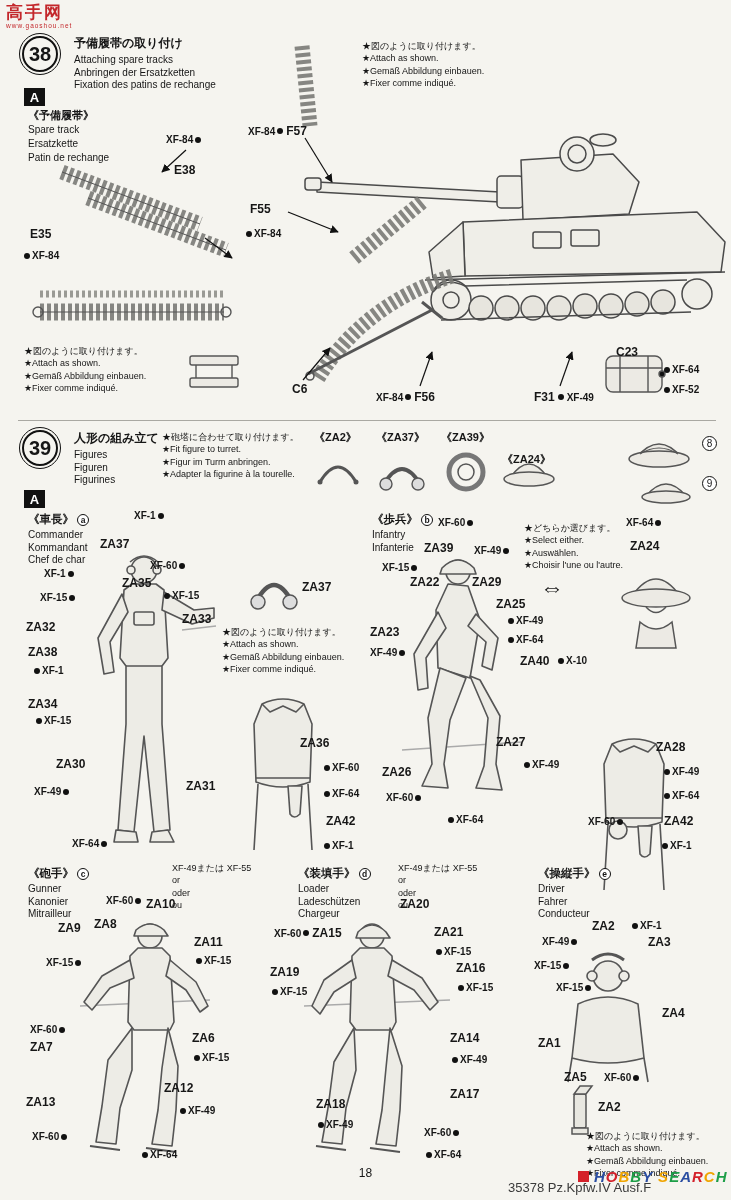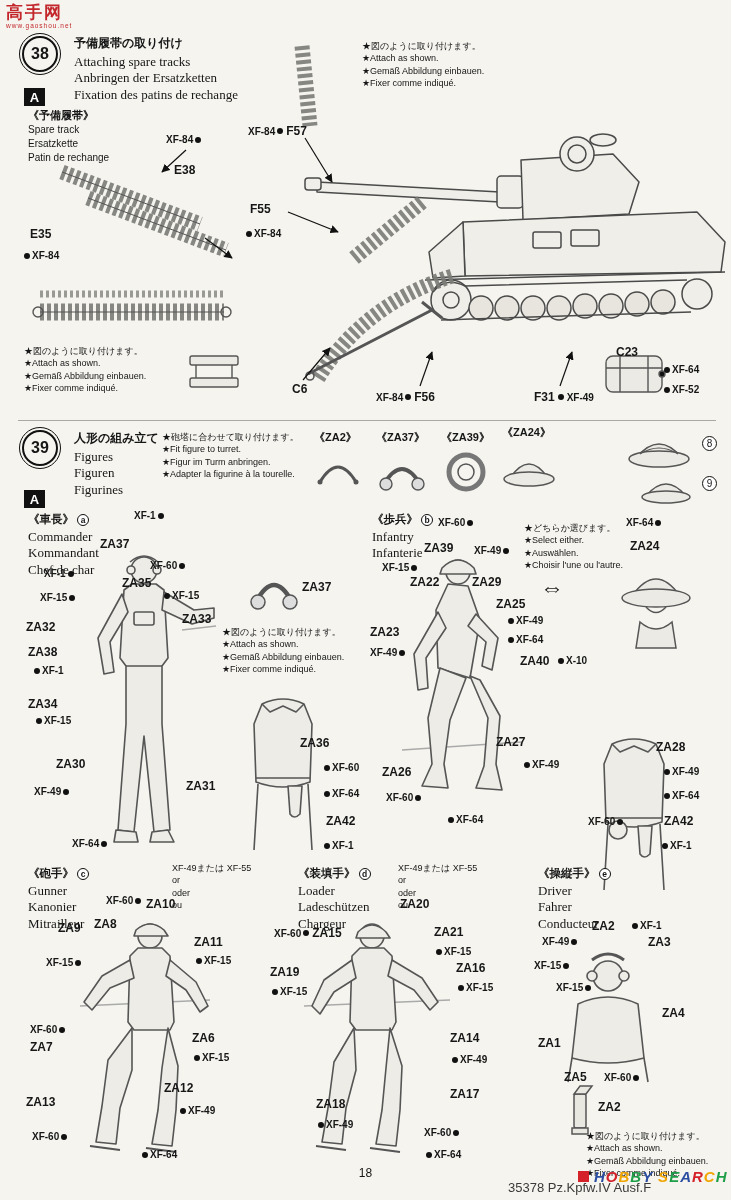--- a/index.html
+++ b/index.html
@@ -6,23 +6,23 @@
   body{margin:0;background:#c9c9c7;font-family:"Liberation Sans",sans-serif;}
   #page{position:relative;width:731px;height:1200px;background:#f5f4ef;color:#161616;overflow:hidden;margin:0 auto;}
   .p{position:absolute;}
   .part{font-weight:700;font-size:12px;white-space:nowrap;}
   .paint{display:inline-flex;align-items:center;gap:2px;font-weight:700;font-size:10px;white-space:nowrap;}
   .dot{width:6px;height:6px;border-radius:50%;background:#111;display:inline-block;flex:none;}
   .combo{display:inline-flex;align-items:center;gap:3px;}
   .note{font-size:9px;line-height:1.38;}
   .note div{white-space:nowrap;}
   .titleblock .ja{font-size:12px;font-weight:700;margin-bottom:2px;white-space:nowrap;}
-  .titleblock .sub,.hgroup .sub{font-size:13px;line-height:1.25;white-space:nowrap;font-family:Liberation Serif, serif;}
+  .titleblock .sub,.hgroup .sub{font-size:10px;line-height:1.25;white-space:nowrap;}
   .hgroup .ja{font-size:11.5px;font-weight:700;margin-bottom:2px;display:flex;align-items:center;gap:3px;white-space:nowrap;}
-  .stepnum{width:36px;height:36px;border:2px solid #111;outline:1.5px solid #111;outline-offset:2.5px;border-radius:50%;display:flex;align-items:center;justify-content:center;font-size:16px;font-weight:700;background:#f5f4ef;}
+  .stepnum{width:36px;height:36px;border:2px solid #111;outline:1.5px solid #111;outline-offset:2.5px;border-radius:50%;display:flex;align-items:center;justify-content:center;font-size:20px;font-weight:700;background:#f5f4ef;}
   .vbox{width:21px;height:18px;background:#111;color:#fff;display:flex;align-items:center;justify-content:center;font-weight:700;font-size:13px;}
   .clet{width:12px;height:12px;border:1px solid #111;border-radius:50%;display:inline-flex;align-items:center;justify-content:center;font-size:8.5px;font-weight:700;flex:none;background:#fff;}
   .badge{width:15px;height:15px;border:1px solid #111;border-radius:50%;display:flex;align-items:center;justify-content:center;font-size:10px;background:#fff;}
   .ptgroup{font-size:11px;font-weight:700;white-space:nowrap;}
   .wm{color:#c3272b;line-height:1;}
   .wm .nm{font-size:17px;font-weight:700;letter-spacing:2px;}
   .wm .url{font-size:6.5px;letter-spacing:1px;margin-top:2px;}
   .selarrow{font-size:24px;font-weight:700;line-height:1;}
   .hobby{font-size:15px;font-weight:700;font-style:italic;letter-spacing:1px;white-space:nowrap;}
   .kit{font-size:13px;color:#3a3a3a;white-space:nowrap;}
@@ -225,21 +225,21 @@
   <div class="p note" style="left:162px;top:431px">
     <div>★砲塔に合わせて取り付けます。</div>
       <div>★Fit figure to turret.</div>
     <div>★Figur im Turm anbringen.</div>
       <div>★Adapter la figurine à la tourelle.</div>
   </div>
 
   <span class="p ptgroup" style="left:314px;top:430px">《ZA2》</span>
   <span class="p ptgroup" style="left:376px;top:430px">《ZA37》</span>
   <span class="p ptgroup" style="left:441px;top:430px">《ZA39》</span>
-  <span class="p ptgroup" style="left:502px;top:425px">《ZA24》</span>
+  <span class="p ptgroup" style="left:502px;top:452px">《ZA24》</span>
 
   <svg class="p" style="left:312px;top:446px" width="52" height="48" viewBox="0 0 52 48">
     <path d="M8,36 Q26,6 44,36" stroke="#555" stroke-width="3" fill="none" stroke-linecap="round"></path>
     <circle cx="8" cy="36" r="2.5" fill="#555"></circle>
       <circle cx="44" cy="36" r="2.5" fill="#555"></circle>
   </svg>
   <svg class="p" style="left:376px;top:446px" width="52" height="48" viewBox="0 0 52 48">
     <path d="M8,38 Q26,8 44,38" stroke="#555" stroke-width="4" fill="none"></path>
     <circle cx="10" cy="38" r="6" fill="#ddd" stroke="#555" stroke-width="1.4"></circle>
     <circle cx="42" cy="38" r="6" fill="#ddd" stroke="#555" stroke-width="1.4"></circle>

